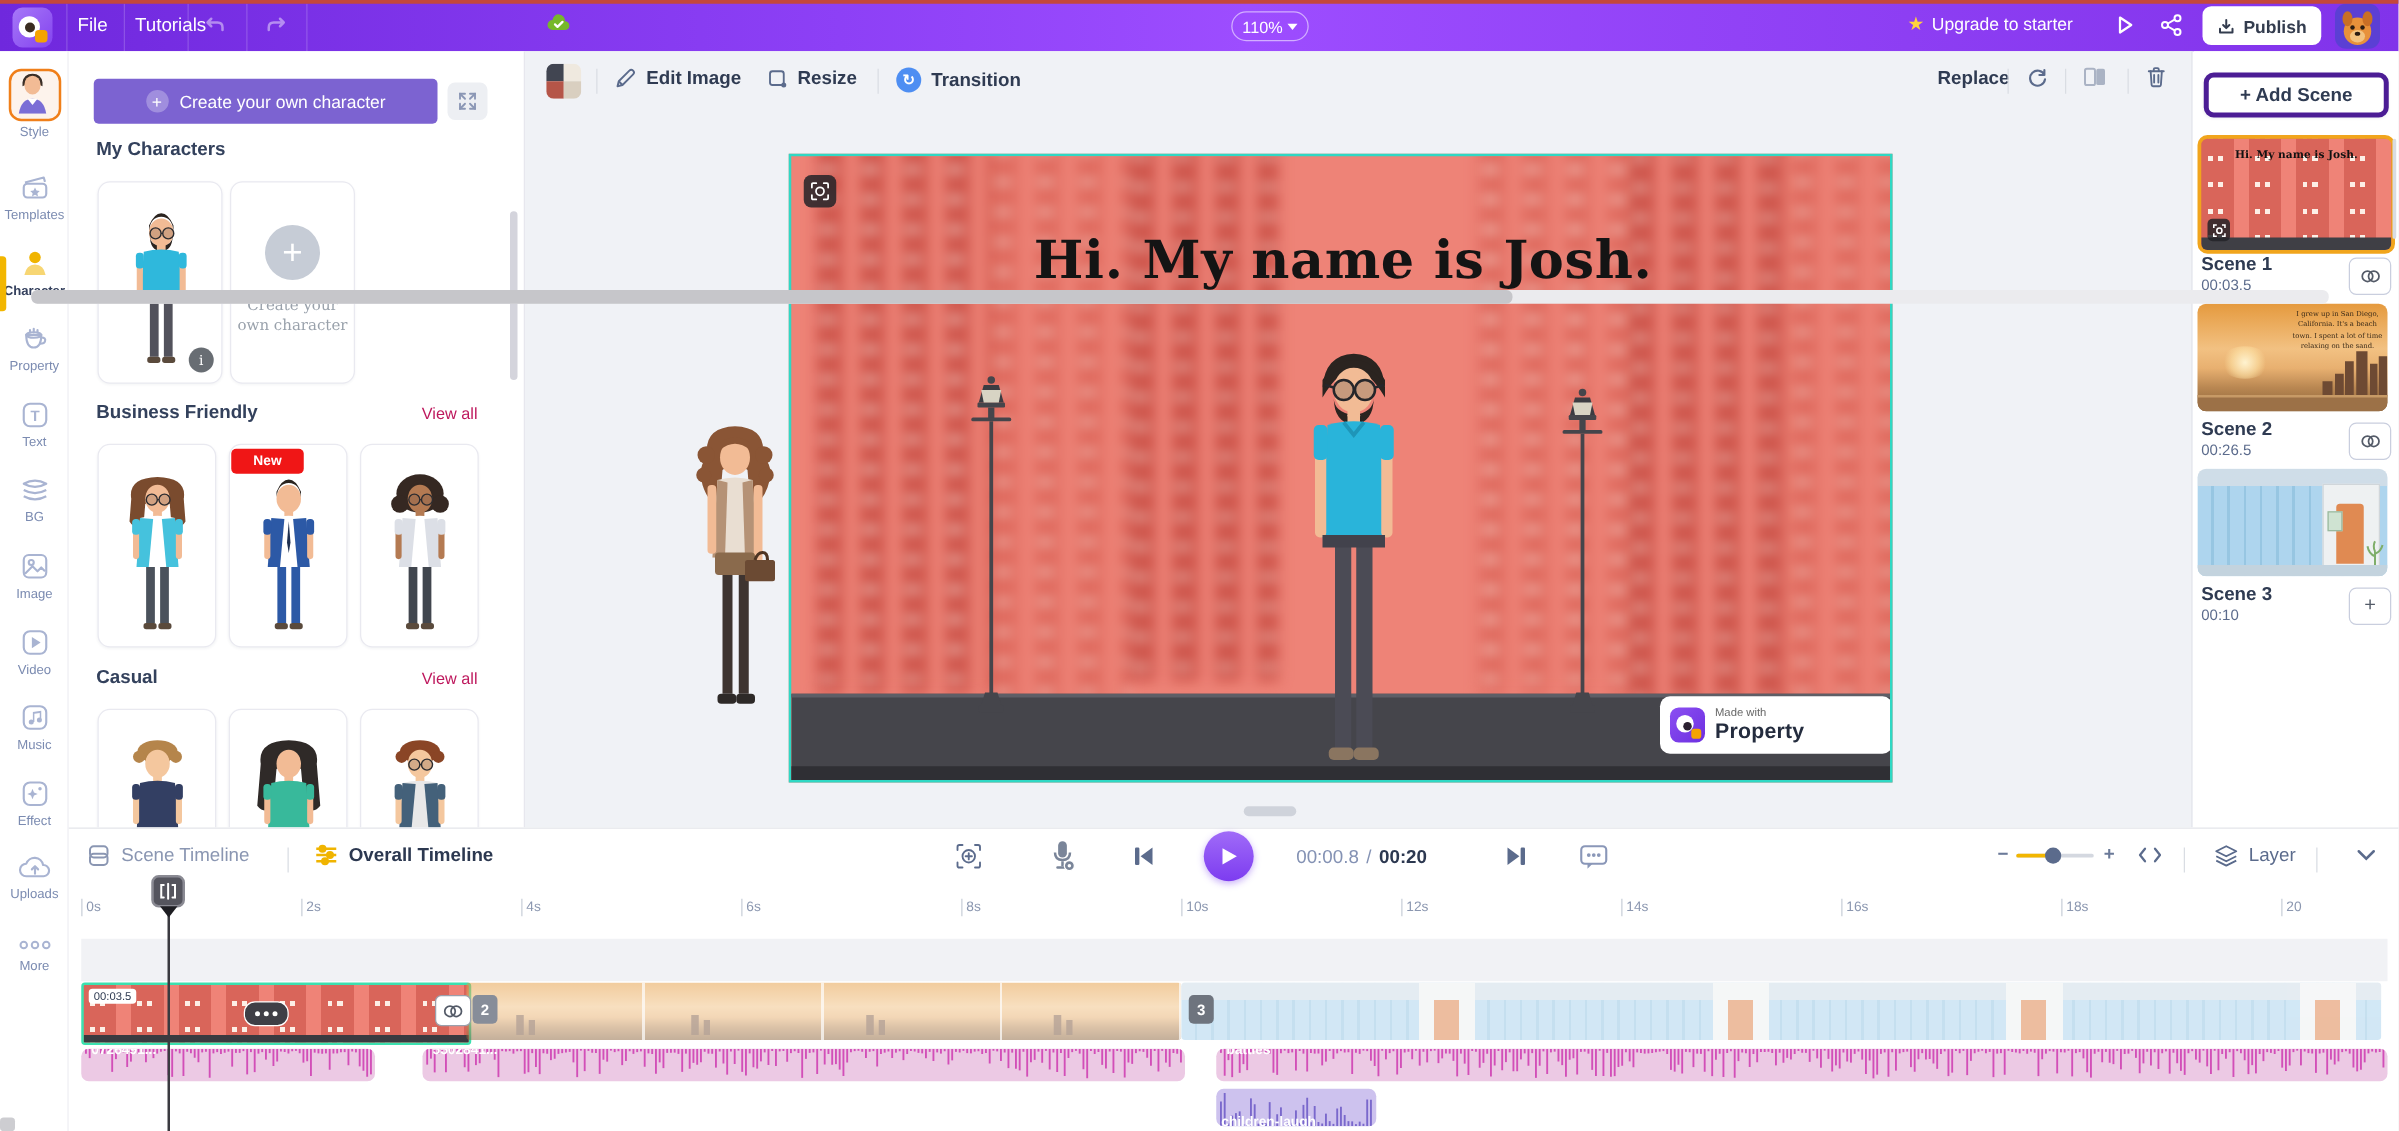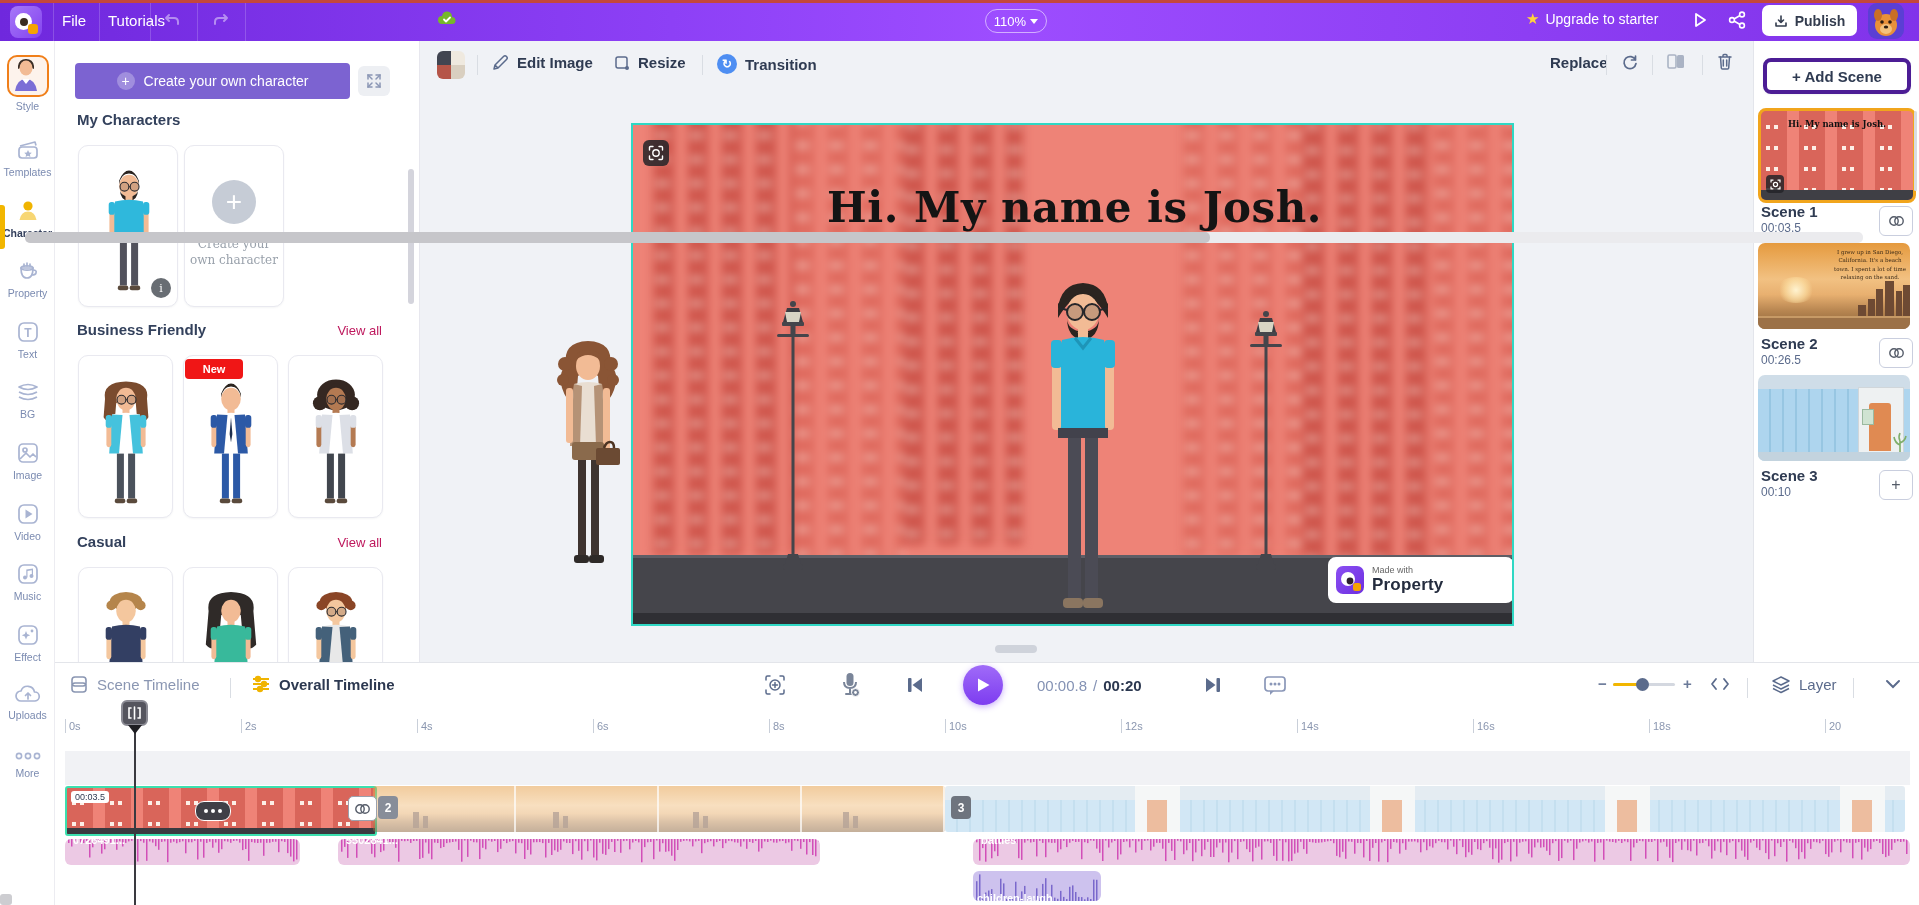--- a/index.html
+++ b/index.html
@@ -1047,21 +1047,21 @@
             <rect x="216" y="0" width="1.5" height="2.2" fill="#d24fb8"></rect>
             <rect x="219" y="0" width="1.5" height="2.9" fill="#d24fb8"></rect>
             <rect x="222" y="0" width="1.5" height="14.1" fill="#d24fb8"></rect>
             <rect x="225" y="0" width="1.5" height="17.6" fill="#d24fb8"></rect>
             <rect x="228" y="0" width="1.5" height="22.4" fill="#d24fb8"></rect>
             <rect x="231" y="0" width="1.5" height="20.5" fill="#d24fb8"></rect>
           </svg>
         </div>
       <div class="albl">0726491...</div>
     </div>
-    <div class="pinkblk" style="left:283px;width:482px">
+    <div class="pinkblk" style="left:283px;width:610px">
       <div style="position:absolute;inset:0">
           <svg width="610" height="26" viewBox="0 0 610 26">
             <rect x="3" y="0" width="1.5" height="12.7" fill="#d24fb8"></rect>
             <rect x="6" y="0" width="1.5" height="7.9" fill="#d24fb8"></rect>
             <rect x="9" y="0" width="1.5" height="18.9" fill="#d24fb8"></rect>
             <rect x="12" y="0" width="1.5" height="4.2" fill="#d24fb8"></rect>
             <rect x="15" y="0" width="1.5" height="2.1" fill="#d24fb8"></rect>
             <rect x="18" y="0" width="1.5" height="18.8" fill="#d24fb8"></rect>
             <rect x="21" y="0" width="1.5" height="2.8" fill="#d24fb8"></rect>
             <rect x="24" y="0" width="1.5" height="1.8" fill="#d24fb8"></rect>

